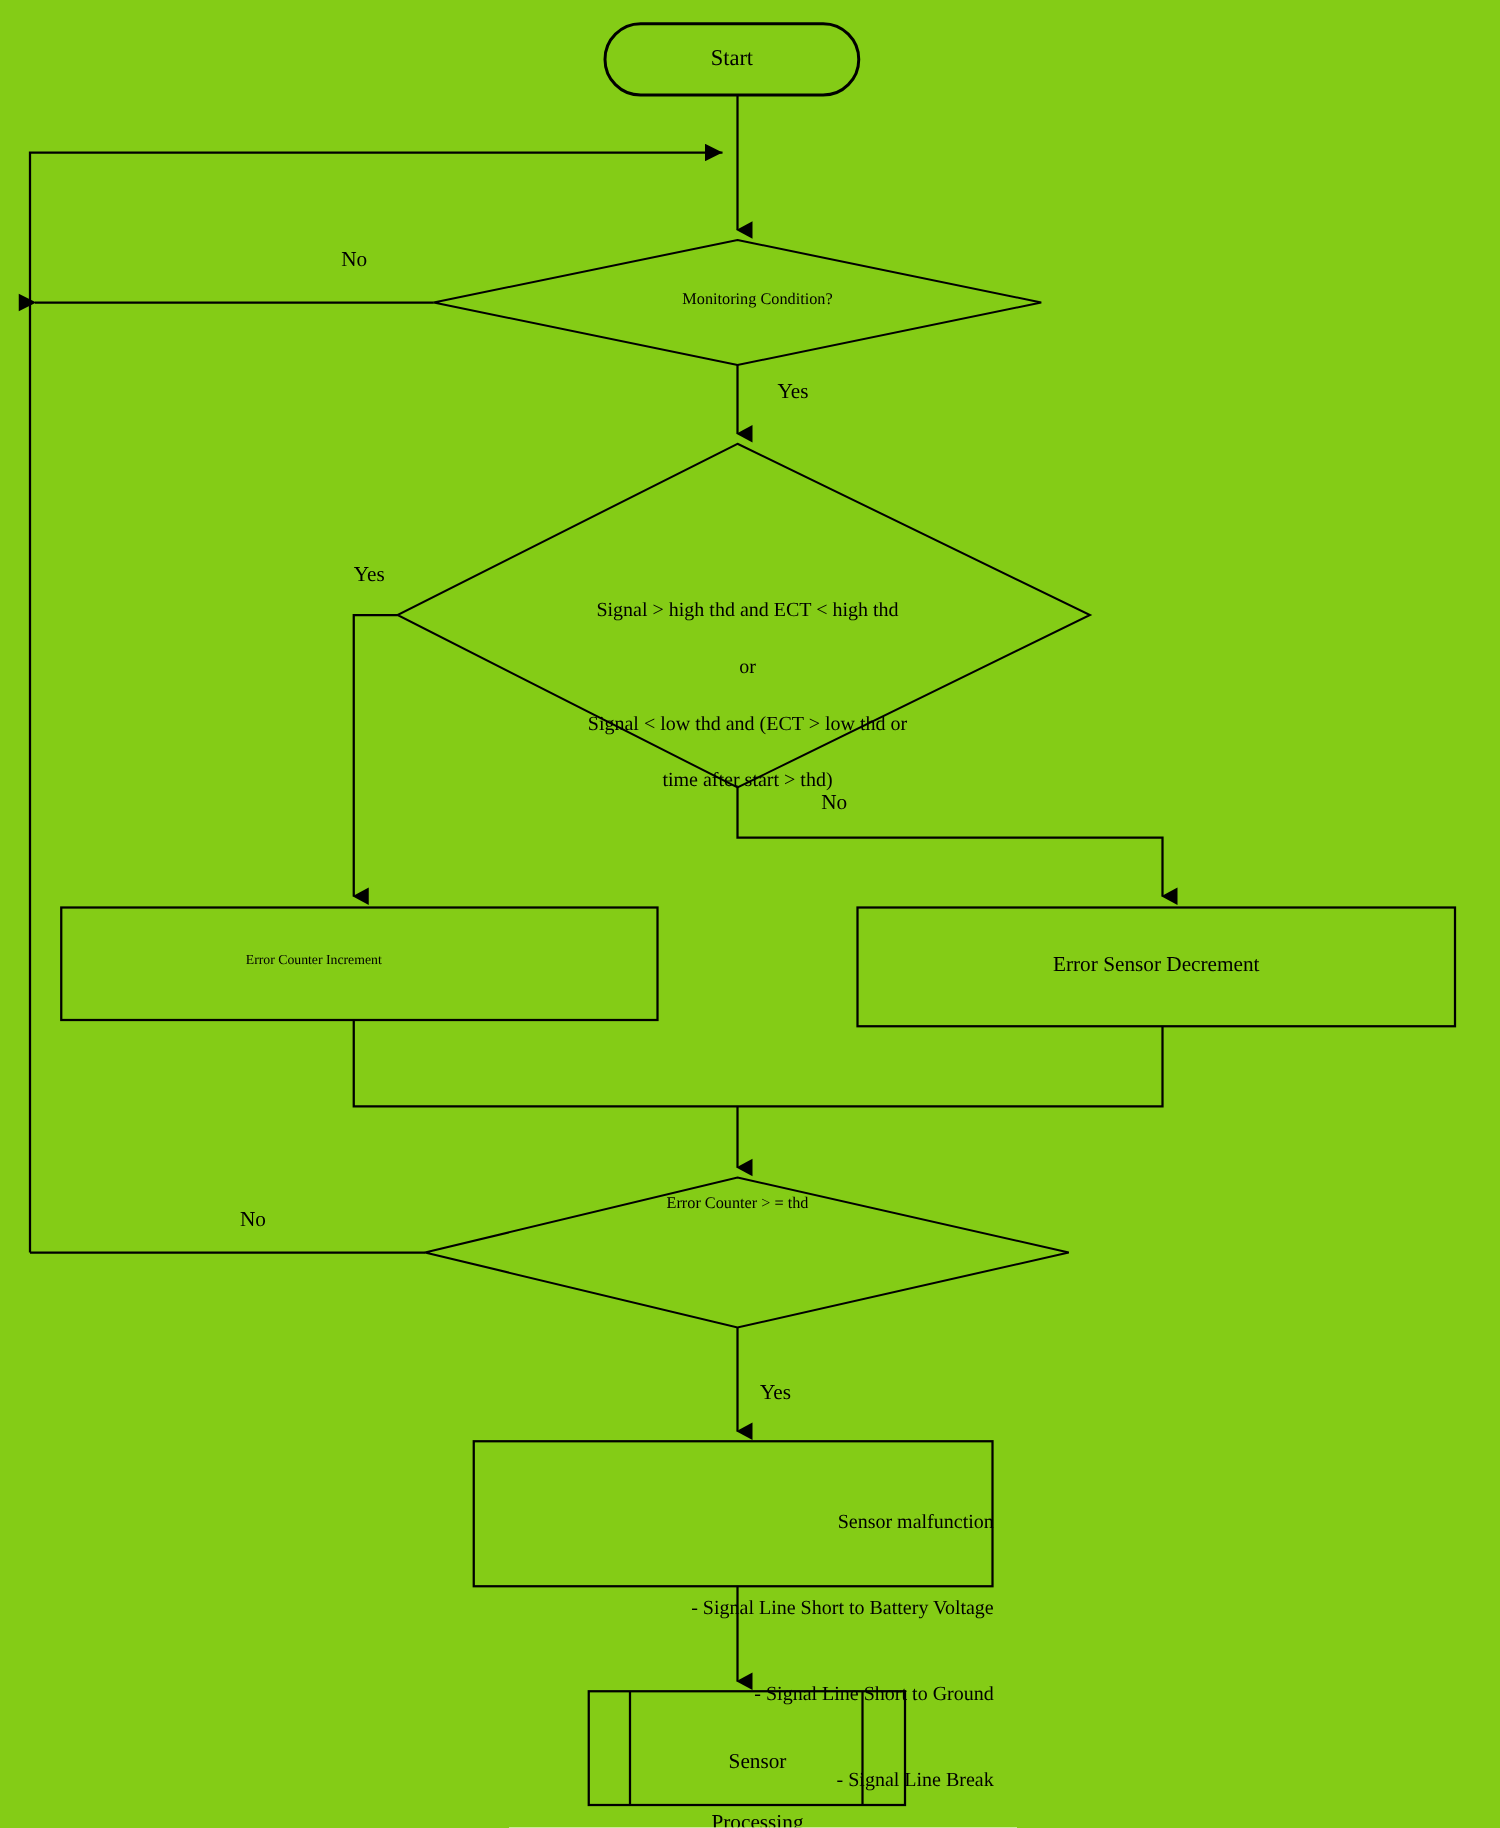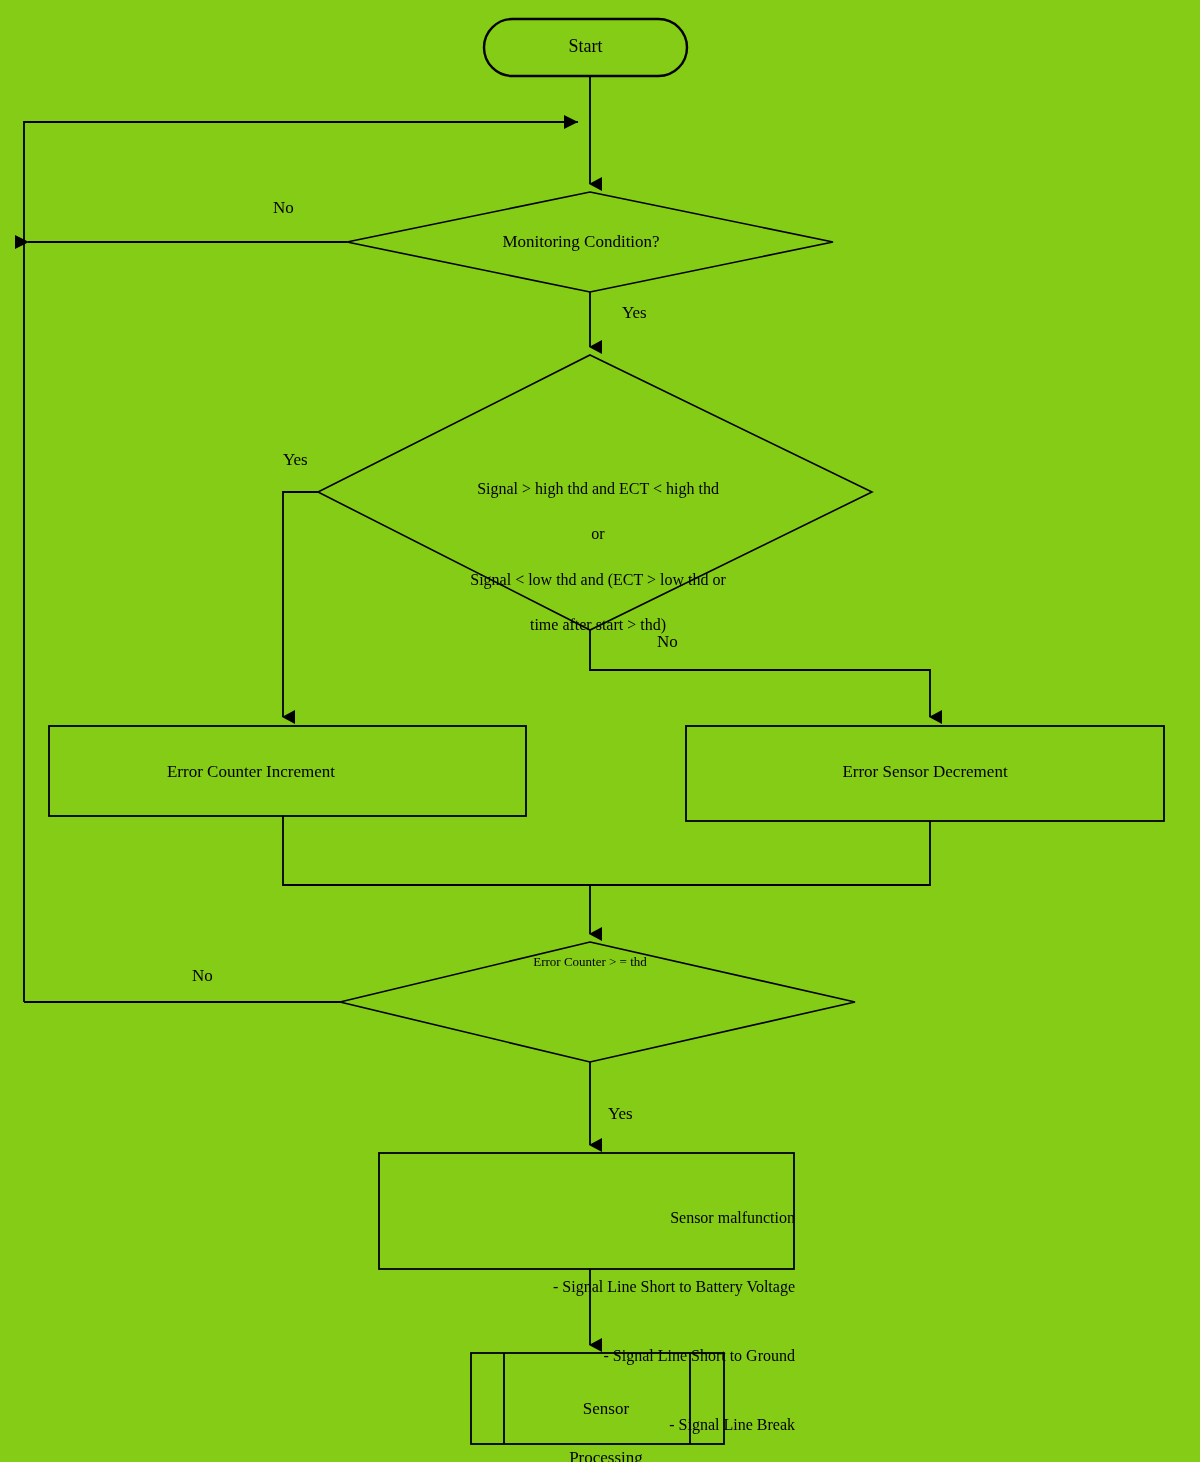--- a/index.html
+++ b/index.html
@@ -32,23 +32,23 @@
     line-height: 1.30;
   }
   .edge-label {
     position: absolute;
     color: #000000;
     font-family: "Liberation Serif", "DejaVu Serif", serif;
     font-size: 17px;
     white-space: pre;
   }
   .lbl-start   { left: 483px; top: 35px;   width: 205px; font-size: 18px; }
-  .lbl-d1      { left: 371px; top: 231px;  width: 420px; font-size: 17px; }
+  .lbl-d1      { left: 396px; top: 231px;  width: 420px; font-size: 13px; }
   .lbl-d2      { left: 340px; top: 455px;  width: 500px; font-size: 16px; line-height: 1.42; }
-  .lbl-inc     { left: 48px;  top: 761px;  width: 406px; font-size: 17px; text-align: center; }
+  .lbl-inc     { left: 48px;  top: 761px;  width: 406px; font-size: 11px; text-align: center; }
   .lbl-dec     { left: 685px; top: 761px;  width: 480px; font-size: 17px; }
   .lbl-d3      { left: 390px; top: 954px;  width: 400px; font-size: 13px; }
   .lbl-sensor  { left: 378px; top: 1160px; width: 417px; font-size: 16px; line-height: 1.44; text-align: left; }
   .lbl-sensor .sensor-title { display: block; text-align: right; }
   .lbl-sensor .sensor-item  { display: block; text-align: right; padding-left: 8px; }
   .lbl-fault   { left: 492px; top: 1372px; width: 211px; font-size: 17px; line-height: 1.45; }
 </style>
 </head>
 <body>
 

